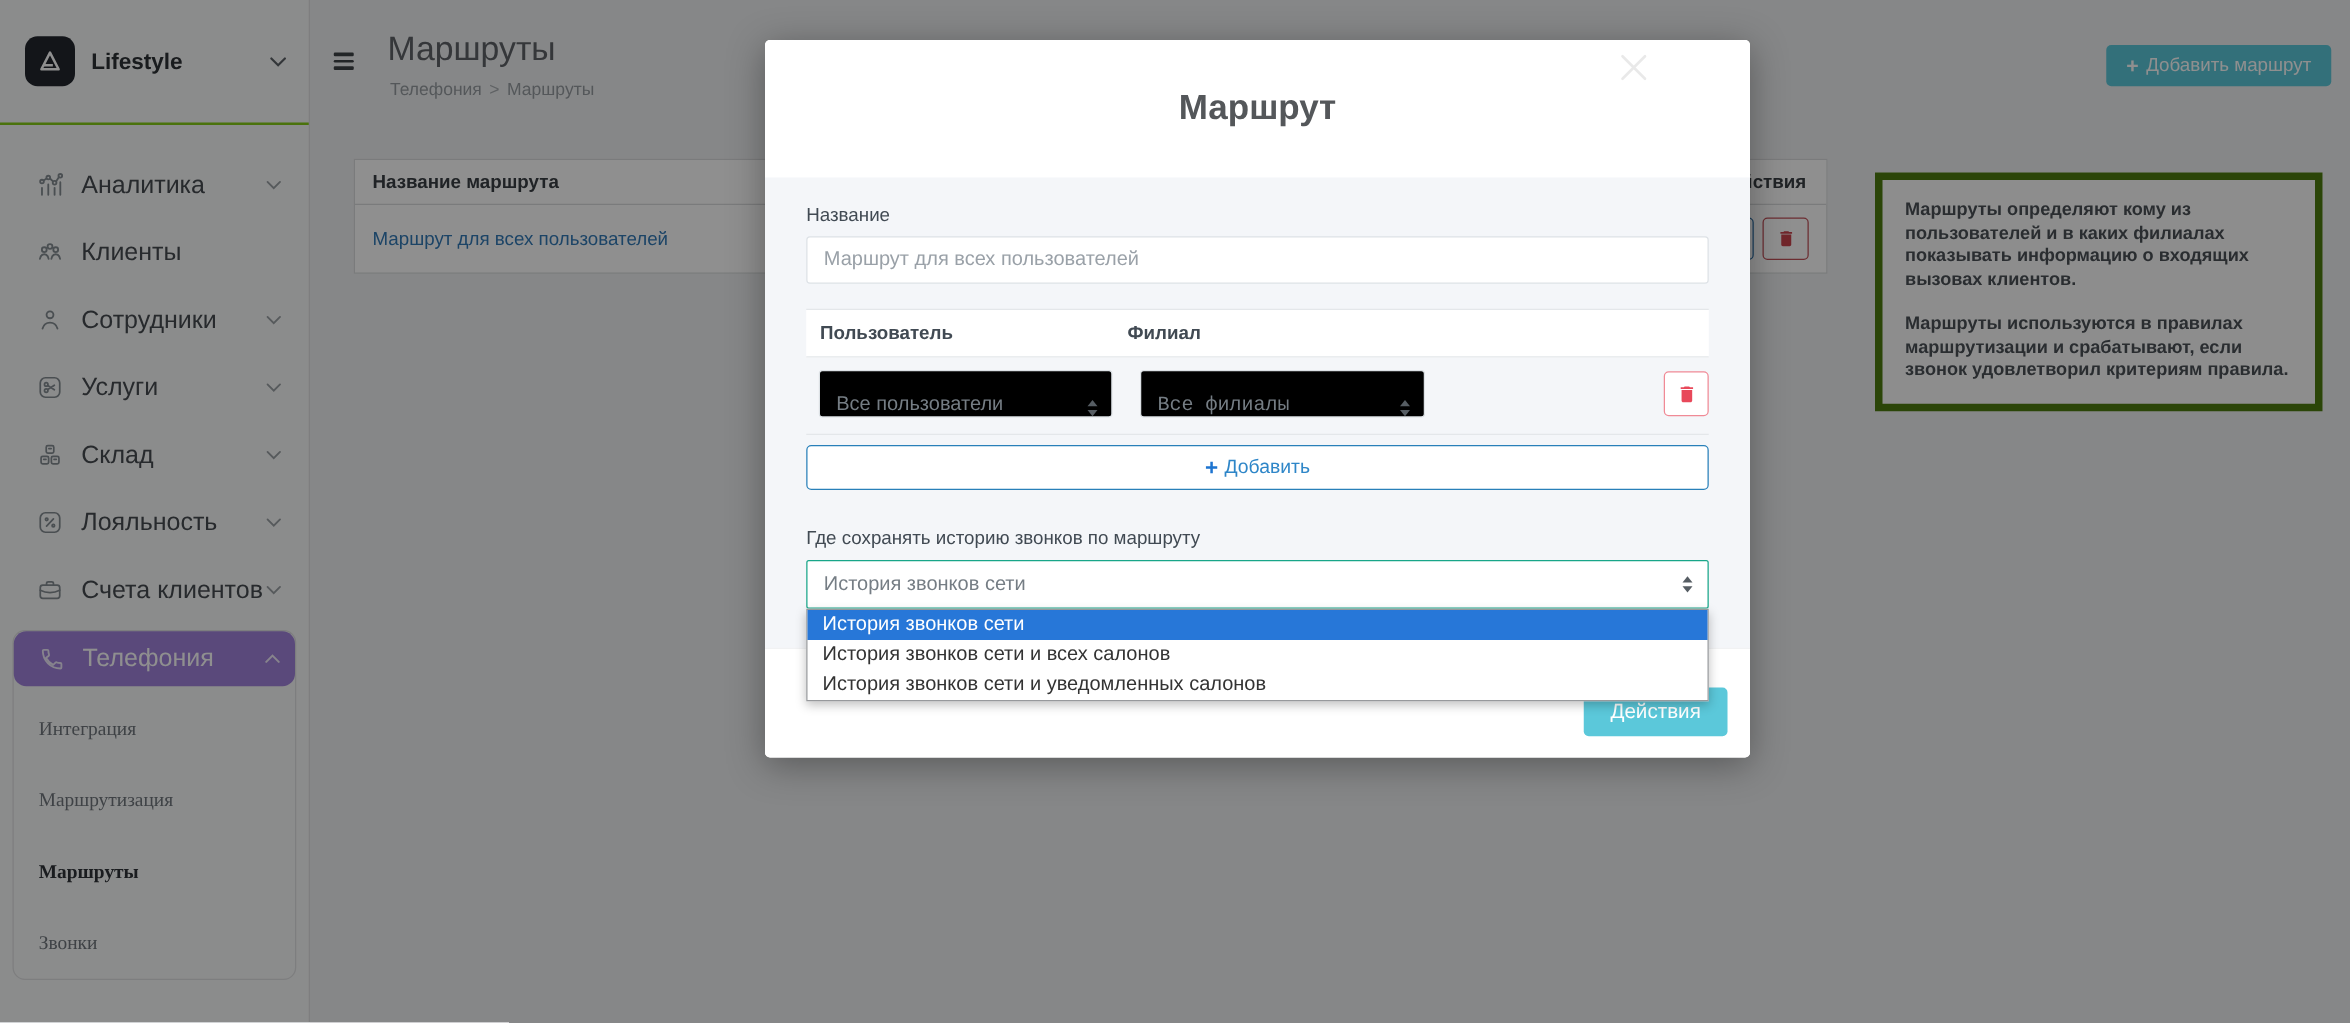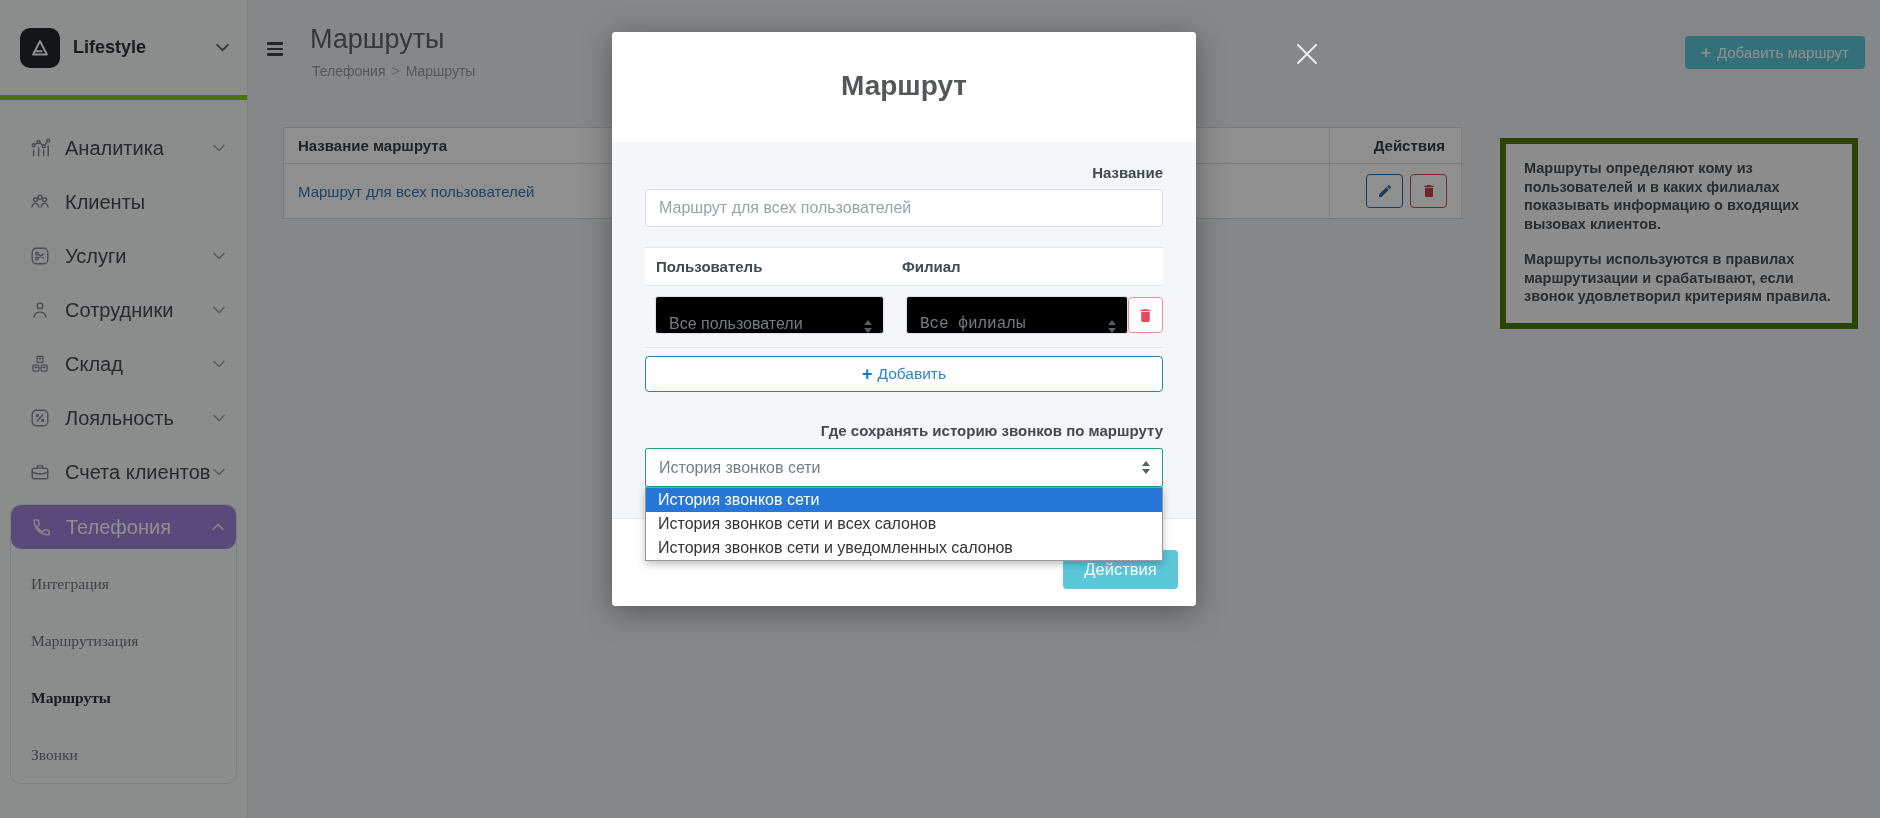--- a/index.html
+++ b/index.html
@@ -3,21 +3,21 @@
 <meta charset="utf-8">
 <style>
   * { margin:0; padding:0; box-sizing:border-box; }
   html,body { width:1880px; height:818px; overflow:hidden; background:#eef0f1;
               font-family:"Liberation Sans", sans-serif; }
   .canvas { position:relative; width:1880px; height:818px; background:#eff1f2; overflow:hidden; }
 
   
   .sidebar { position:absolute; left:0; top:0; width:248px; height:818px;
              background:#f8f9f9; border-right:1px solid #e0e1e2; }
-  .logo-row { height:100px; border-bottom:5px solid #84cc16; display:flex; align-items:center;
+  .logo-row { height:100px; border-bottom:2px solid #84cc16; display:flex; align-items:center;
               padding:0 18px 0 20px; }
   .logo-chip { width:40px; height:40px; background:#22272e; border-radius:10px;
                display:flex; align-items:center; justify-content:center; flex:0 0 auto; }
   .brand-name { margin-left:13px; font-size:18px; font-weight:bold; color:#2e3236; }
   .logo-row .chev { margin-left:auto; }
   .nav { padding-top:26px; }
   .nav-item { height:44px; margin:0 10px 10px 10px; border-radius:10px; display:flex;
               align-items:center; padding:0 12px 0 18px; cursor:pointer; }
   .nav-item .nicon { width:24px; height:24px; display:flex; align-items:center; justify-content:center;
                      margin-right:13px; color:#858d93; flex:0 0 auto; }
@@ -66,26 +66,26 @@
   
   .help-panel { position:absolute; left:1500px; top:138px; width:358px; background:#fbfcfc;
                 border:6px solid #4d7c0f; padding:15px 18px 17px 18px;font-weight:bold; }
   .help-panel p { font-size:14.5px; line-height:1.28; color:#4b5157; }
   .help-panel p + p { margin-top:17px; }
 
   
   .overlay { position:absolute; inset:0; background:rgba(0,0,0,0.44); z-index:50; }
 
   
-  .modal { position:absolute; left:612px; top:32px; width:584px; z-index:60;
+  .modal { position:absolute; left:612px; top:32px; width:788px; z-index:60;
            border-radius:4px; box-shadow:0 6px 30px rgba(0,0,0,.35); background:#fff; }
   .m-header { height:110px; background:#fff; border-radius:4px 4px 0 0; }
   .m-title { text-align:center; padding-top:38px; font-size:28px; font-weight:bold; color:#54575a; }
   .m-body { background:#f4f6f9; padding:22px 33px 31px 33px; }
-  .f-label { font-size:15px; font-weight:bold; color:#414a53;text-align:right; }
+  .f-label { font-size:15px; font-weight:normal; color:#414a53; }
   .name-input { margin-top:8px; width:100%; height:38px; background:#fff; border:1px solid #dde2e6;
                 border-radius:3px; padding:0 13px; font-size:16px; color:#4a5158;
                 font-family:"Liberation Sans",sans-serif; }
   .name-input::placeholder { color:#9aa1a8; }
 
   .rows-section { margin-top:20px; border-top:1px solid #e4e7ea; }
   .cols-head { display:flex; align-items:center; height:38px; background:#fff;
                border-bottom:1px solid #e4e7ea; }
   .cols-head .col-u { width:257px; padding-left:11px; font-size:15px; font-weight:bold; color:#414a53; }
   .cols-head .col-b { font-size:15px; font-weight:bold; color:#414a53; }
@@ -176,43 +176,43 @@
               <circle cx="17" cy="9.5" r="2.1"></circle>
               <path d="M3.2 17.5c.5-2.6 2-4 3.8-4s3.3 1.4 3.8 4M13.2 17.5c.5-2.6 2-4 3.8-4s3.3 1.4 3.8 4"></path>
             </svg>
         </span>
         <span class="nlabel">Клиенты</span>
       </div>
 
 
       <div class="nav-item">
         <span class="nicon">
+          <svg width="22" height="22" viewBox="0 0 24 24" fill="none" stroke="currentColor" stroke-width="1.6" stroke-linecap="round">
+              <circle cx="12" cy="7.5" r="3"></circle>
+              <path d="M5.5 19.5c.9-3.3 3.4-5.2 6.5-5.2s5.6 1.9 6.5 5.2"></path>
+            </svg>
+        </span>
+        <span class="nlabel">Сотрудники</span>
+        <span class="chev">
+            <svg width="12" height="8" viewBox="0 0 12 8">
+              <path d="M1 1.5l5 5 5-5" fill="none" stroke="#9aa0a5" stroke-width="1.5" stroke-linecap="round"></path>
+            </svg>
+          </span>
+      </div>
+
+      <div class="nav-item">
+        <span class="nicon">
           <svg width="22" height="22" viewBox="0 0 24 24" fill="none" stroke="currentColor" stroke-width="1.5">
               <rect x="3.5" y="3.5" width="17" height="17" rx="4.5"></rect>
               <circle cx="8.7" cy="9.3" r="1.5"></circle>
               <circle cx="8.7" cy="14.7" r="1.5"></circle>
               <path d="M10 10.2l5.8 3.8M10 13.8l5.8-3.8" stroke-linecap="round"></path>
             </svg>
         </span>
         <span class="nlabel">Услуги</span>
-        <span class="chev">
-            <svg width="12" height="8" viewBox="0 0 12 8">
-              <path d="M1 1.5l5 5 5-5" fill="none" stroke="#9aa0a5" stroke-width="1.5" stroke-linecap="round"></path>
-            </svg>
-          </span>
-      </div>
-
-      <div class="nav-item">
-        <span class="nicon">
-          <svg width="22" height="22" viewBox="0 0 24 24" fill="none" stroke="currentColor" stroke-width="1.6" stroke-linecap="round">
-              <circle cx="12" cy="7.5" r="3"></circle>
-              <path d="M5.5 19.5c.9-3.3 3.4-5.2 6.5-5.2s5.6 1.9 6.5 5.2"></path>
-            </svg>
-        </span>
-        <span class="nlabel">Сотрудники</span>
         <span class="chev">
             <svg width="12" height="8" viewBox="0 0 12 8">
               <path d="M1 1.5l5 5 5-5" fill="none" stroke="#9aa0a5" stroke-width="1.5" stroke-linecap="round"></path>
             </svg>
           </span>
       </div>
 
       <div class="nav-item">
         <span class="nicon">
           <svg width="22" height="22" viewBox="0 0 24 24" fill="none" stroke="currentColor" stroke-width="1.5" stroke-linecap="round">

